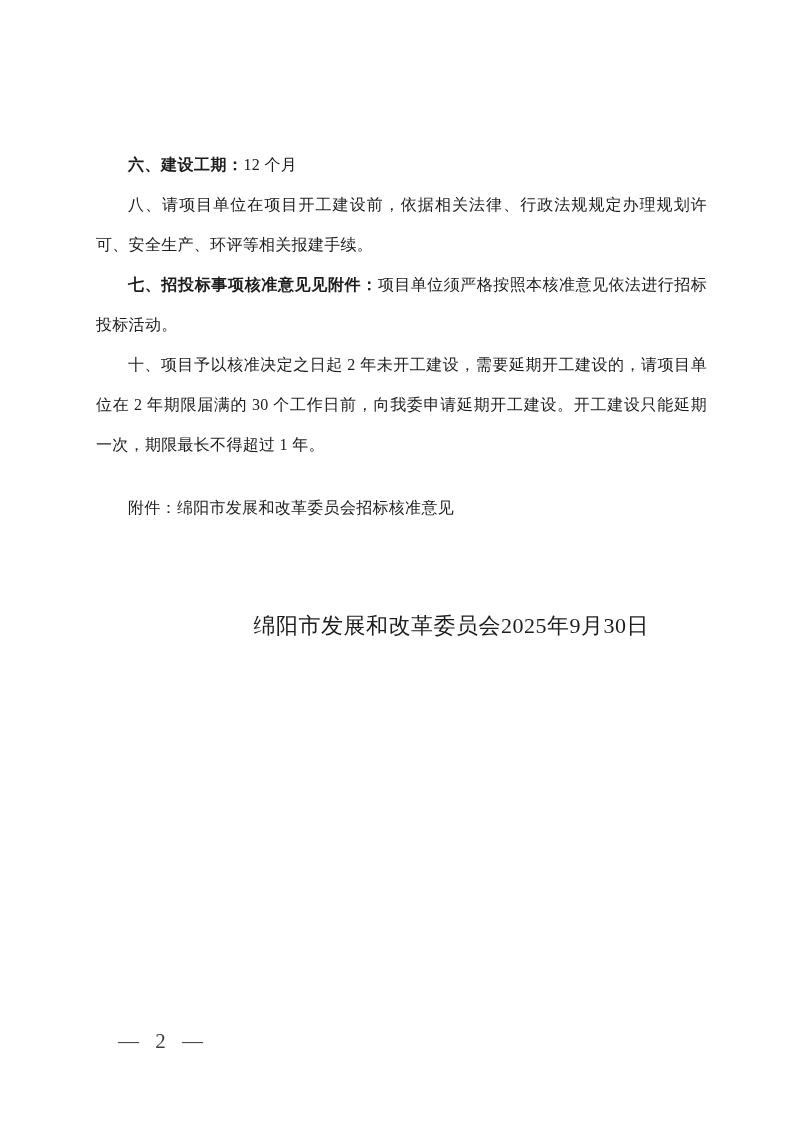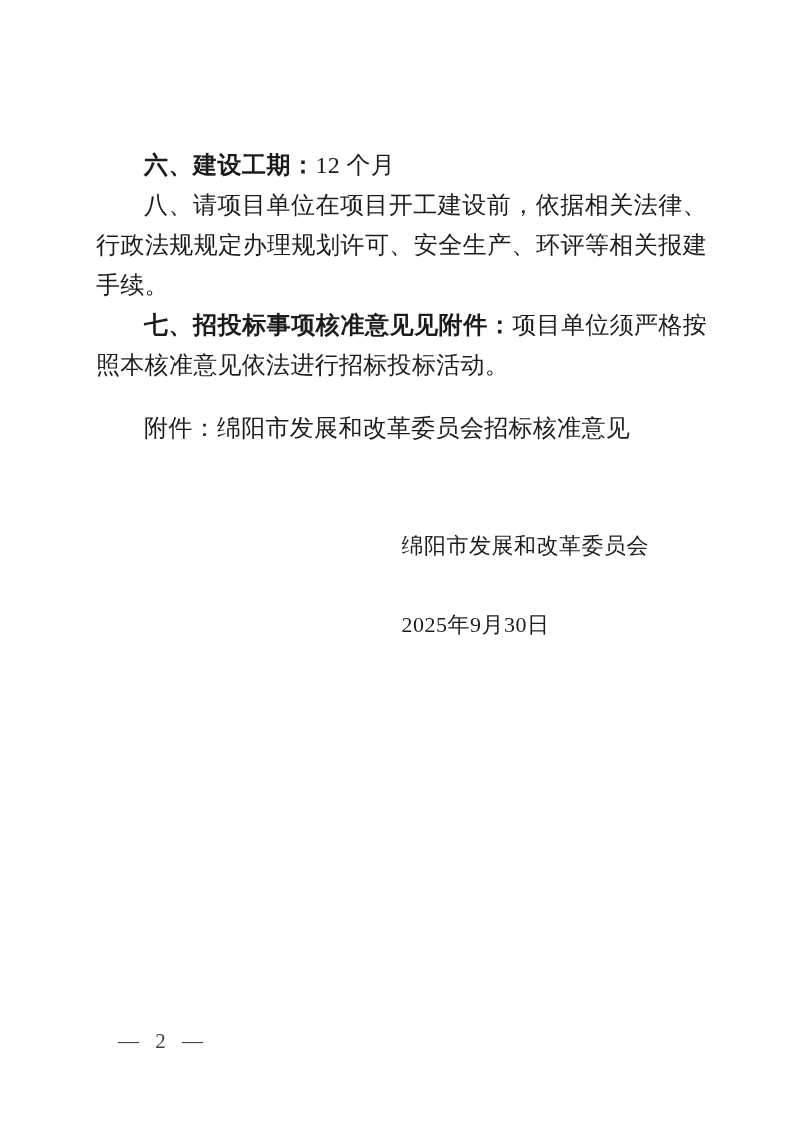--- a/index.html
+++ b/index.html
@@ -14,44 +14,43 @@
     background: #ffffff;
     overflow: hidden;
     font-family: "Liberation Serif", "DejaVu Serif", serif;
     color: #1c1c1c;
   }
   .content {
     padding: 145px 86px 0 96px;
   }
   .para {
     margin: 0;
-    font-size: 24px;
+    font-size: 16px;
     line-height: 40px;
     text-align: justify;
     text-indent: 2em;
     letter-spacing: 0.3px;
   }
   .para .lead {
     font-weight: 700;
     font-family: "Liberation Sans", "DejaVu Sans", sans-serif;
     letter-spacing: 0.5px;
   }
   .attachment {
     margin-top: 23px;
   }
   .signature-block {
     margin: 78px 58px 0 auto;
     width: max-content;
     display: flex;
-    flex-direction: column;
+    flex-direction: row;
     align-items: flex-start;
     font-size: 22px;
     line-height: 40px;
     letter-spacing: 0.5px;
-    gap: 39px;
   }
   .footer {
     position: absolute;
     left: 118px;
     top: 1028px;
     font-size: 21px;
     line-height: 26px;
     color: #3d3d3d;
     word-spacing: 9px;
     letter-spacing: 1px;
@@ -63,20 +62,21 @@
 <div class="page">
   <div class="content">
 
     <p class="para"><span class="lead">六、建设工期：</span><span>12 个月</span></p>
 
     <p class="para"><span>八、请项目单位在项目开工建设前，依据相关法律、行政法规规定办理规划许可、安全生产、环评等相关报建手续。</span></p>
 
     <p class="para"><span class="lead">七、招投标事项核准意见见附件：</span><span>项目单位须严格按照本核准意见依法进行招标投标活动。</span></p>
 
 
+    <p class="para"><span>十、项目予以核准决定之日起 2 年未开工建设，需要延期开工建设的，请项目单位在 2 年期限届满的 30 个工作日前，向我委申请延期开工建设。开工建设只能延期一次，期限最长不得超过 1 年。</span></p>
 
     <p class="para attachment"><span>附件：绵阳市发展和改革委员会招标核准意见</span></p>
 
     <div class="signature-block">
       <div>绵阳市发展和改革委员会</div>
       <div>2025年9月30日</div>
     </div>
 
   </div>
 

